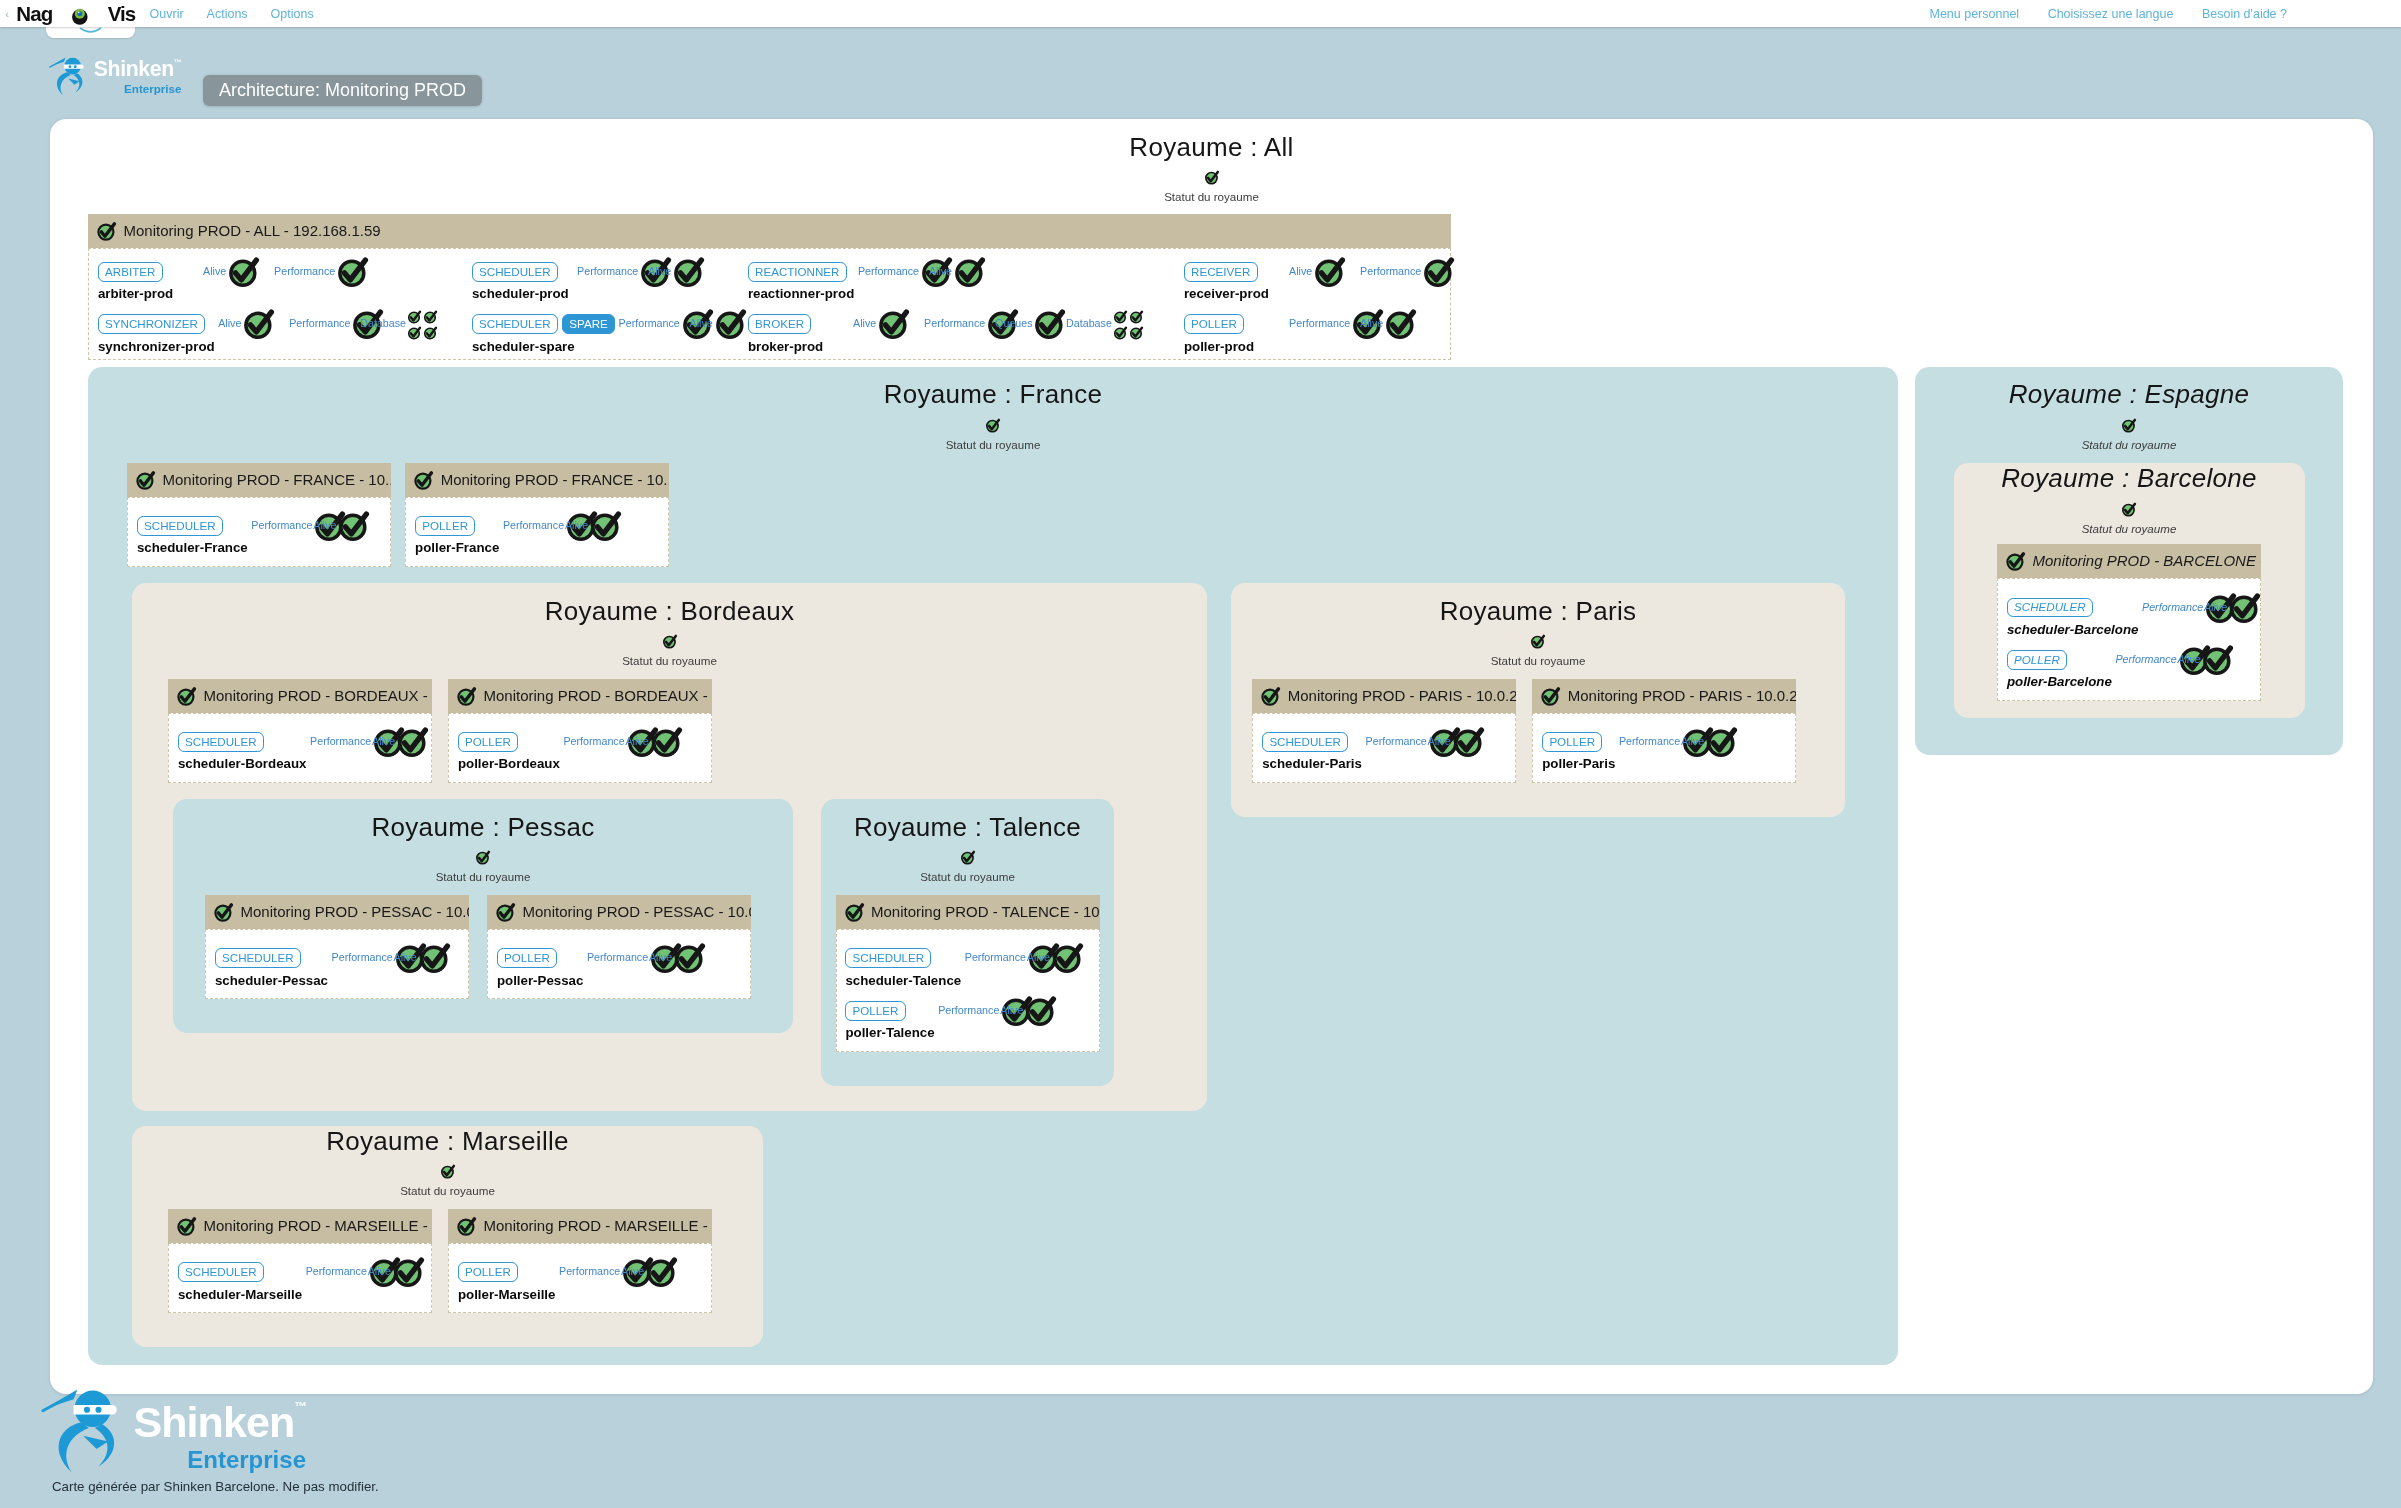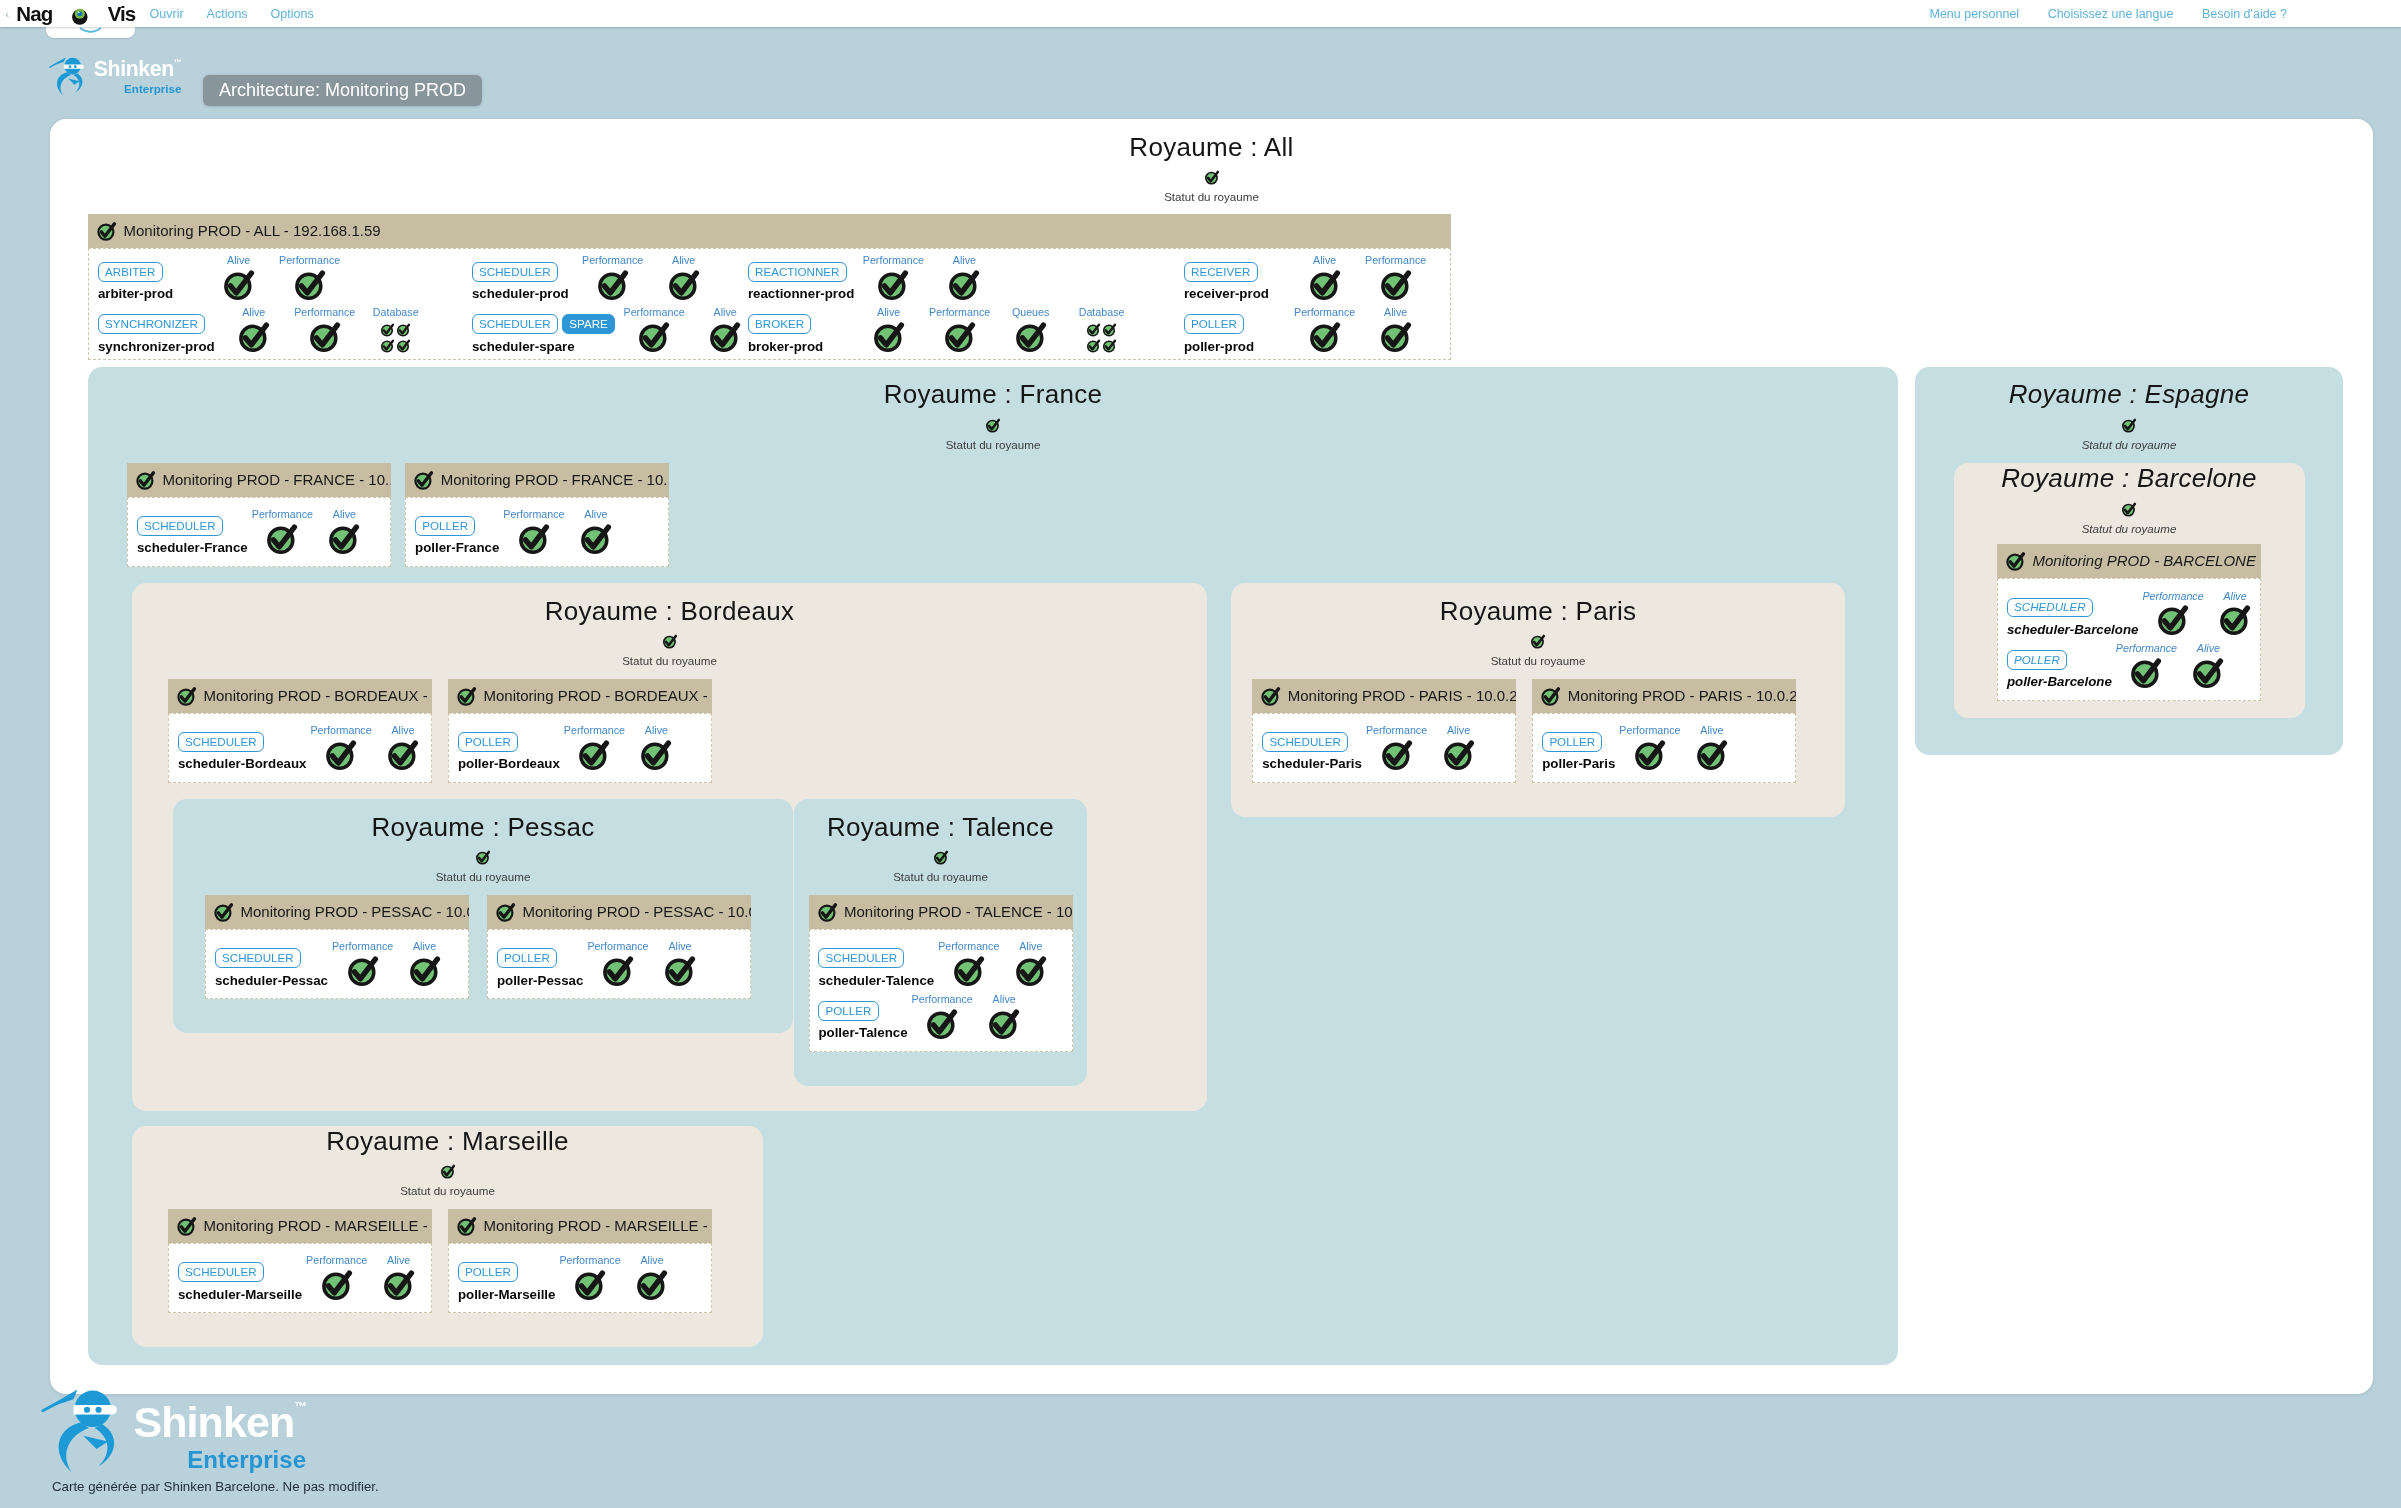--- a/index.html
+++ b/index.html
@@ -68,21 +68,21 @@
   .panel-france    { width:1810px; height:998px; }
   .panel-espagne   { width:428px;  height:388px;font-style:italic; }
   .panel-bordeaux  { width:1075px; padding-bottom:25px; }
   .panel-paris     { width:614px;  padding-bottom:34px; }
   .panel-pessac    { width:620px;  padding-bottom:34px; }
   .panel-talence   { width:293px;  padding-bottom:34px; }
   .panel-marseille { width:631px;  padding-bottom:34px; margin:15px 0 0 44px; }
   .panel-barcelone { width:351px;  margin:10.7px auto 0;  padding-bottom:17px; }
 
   .france-mid   { display:flex; align-items:flex-start; margin:16px 0 0 44px; gap:24px; }
-  .bordeaux-sub { display:flex; align-items:flex-start; margin:16px 0 0 41px; gap:1px; }
+  .bordeaux-sub { display:flex; align-items:flex-start; margin:16px 0 0 41px; gap:28px; }
 
   .box-row { display:flex; margin-top:11.6px; }
   .france-boxes    { margin-left:39px; gap:14.2px; }
   .bordeaux-boxes  { margin-left:36px; gap:16px; }
   .pessac-boxes    { margin-left:32px; gap:18px; }
   .talence-boxes   { justify-content:center; }
   .paris-boxes     { margin-left:21.3px; gap:16px; }
   .marseille-boxes { margin-left:36px; gap:16px; }
   .barcelone-boxes { justify-content:center; margin-top:9px; }
 
@@ -103,21 +103,21 @@
   .node-cell { display:flex; align-items:flex-start; }
   .node-left { flex:1; min-width:0; padding:8px 3.6px 0 1.8px; }
   .cols4 .node-left { flex:0 0 auto; min-width:107px; }
   .badge-row { display:flex; gap:4.4px; }
   .badge {
     display:inline-block; border:1.8px solid #2e96d4; color:#2e96d4; background:#fff;
     border-radius:6.2px; padding:0.9px 6.2px 1.8px; font-size:11.6px; line-height:1.3; white-space:nowrap;
   }
   .badge.solid { background:#2e96d4; color:#ffffff; }
   .node-name { font-weight:700; font-size:13.3px; color:#0a0a0a; margin-top:4.4px; white-space:nowrap; }
-  .check-col { width:62px; flex:0 0 auto; display:flex; flex-direction:column; align-items:center; gap:0.9px; }
+  .check-col { width:62px; flex:0 0 auto; display:flex; flex-direction:row; align-items:center; gap:0.9px; }
   .cols4 .check-col { width:71px; }
   .check-label { font-size:10.7px; color:#4187c7; white-space:nowrap; }
   .big-check { cursor:pointer; }
   .big-check svg { width:34px; height:34px; display:block; }
   .quad { display:grid; grid-template-columns:repeat(2,15px); gap:0.9px; margin-top:2.7px; cursor:pointer; }
   .quad svg { width:15px; height:15px; display:block; }
 
   
   .footer-logo { position:absolute; left:37px; top:1380px; display:flex; align-items:flex-start; }
   .footer-logo .ninja { width:100px; height:96px; }

